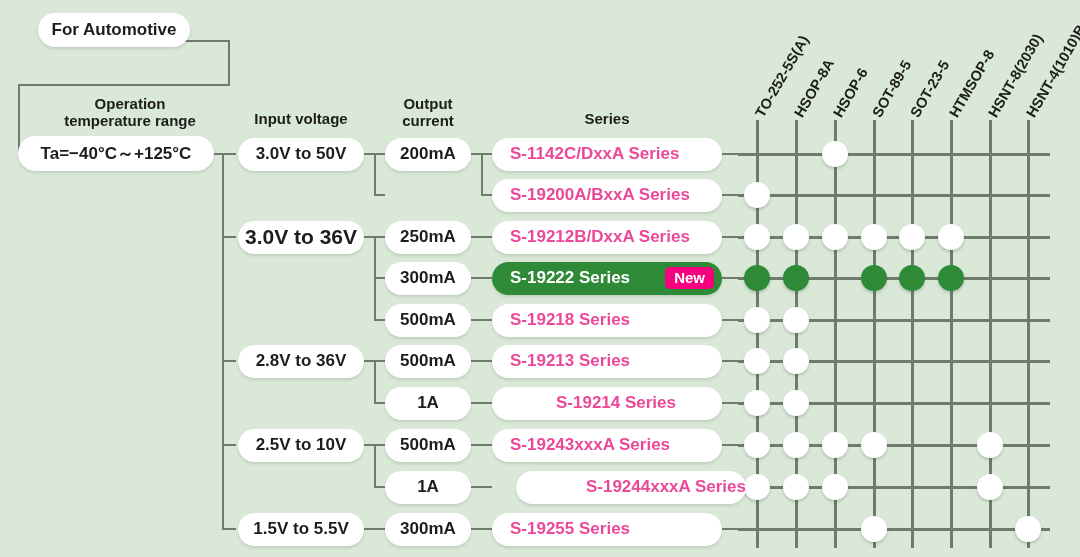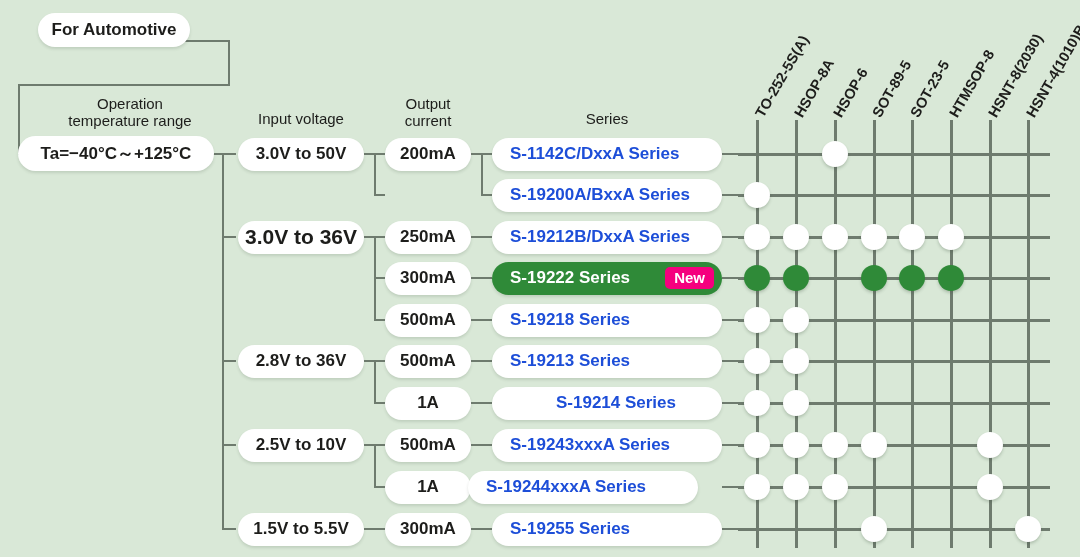--- a/index.html
+++ b/index.html
@@ -23,21 +23,21 @@
     font-weight:bold;
     box-sizing:border-box;
     white-space:nowrap;
   }
   .pill.green{background:#2f8a38;color:#ffffff;}
 
   .col-head{
     position:absolute;
     text-align:center;
     color:#1d1d1b;
-    font-weight:normal;
+    font-weight:bold;
     font-size:15px;
     line-height:1.12;
     white-space:pre-line;
   }
 
   
   .ln{position:absolute;background:#6e7b6e;}
   .lnv{width:2px;}
   .lnh{height:2px;}
 
@@ -74,21 +74,21 @@
     transform:translateY(-50%);
     background:#f5007e;
     color:#ffffff;
     font-size:15px;
     font-weight:bold;
     border-radius:5px;
     padding:3px 9px 4px 9px;
     line-height:1;
   }
 
-  .series-text{color:#1d4ed8;font-size:17px;font-weight:bold;}
+  .series-text{color:#ec4899;font-size:17px;font-weight:bold;}
   .pill.green .series-text{color:#ffffff;}
 </style>
 </head>
 <body>
 
 <div id="stage">
 
   <div class="ln lnh" style="left:172px;top:40px;width:58px;"></div>
   <div class="ln lnv" style="left:228px;top:40px;height:46px;"></div>
   <div class="ln lnh" style="left:18px;top:84px;width:212px;"></div>
@@ -295,21 +295,21 @@
       </div>
       <div class="pill" style="left:492px;top:344.5px;width:230px;height:33px;justify-content:flex-start;padding-left:18px;position:absolute;">
         <span class="series-text">S-19213 Series</span>
       </div>
       <div class="pill" style="left:492px;top:386.5px;width:230px;height:33px;justify-content:center;padding-left:18px;position:absolute;">
         <span class="series-text">S-19214 Series</span>
       </div>
       <div class="pill" style="left:492px;top:428.5px;width:230px;height:33px;justify-content:flex-start;padding-left:18px;position:absolute;">
         <span class="series-text">S-19243xxxA Series</span>
       </div>
-      <div class="pill" style="left:468px;top:470.5px;width:230px;height:33px;justify-content:flex-start;padding-left:18px;position:absolute;">
+      <div class="pill" style="left:516px;top:470.5px;width:230px;height:33px;justify-content:flex-end;padding-left:18px;position:absolute;">
         <span class="series-text">S-19244xxxA Series</span>
       </div>
       <div class="pill" style="left:492px;top:512.5px;width:230px;height:33px;justify-content:flex-start;padding-left:18px;position:absolute;align-items:center;">
         <span class="series-text">S-19255 Series</span>
       </div>
     </div>
 
 </div>
 
 </body></html>

